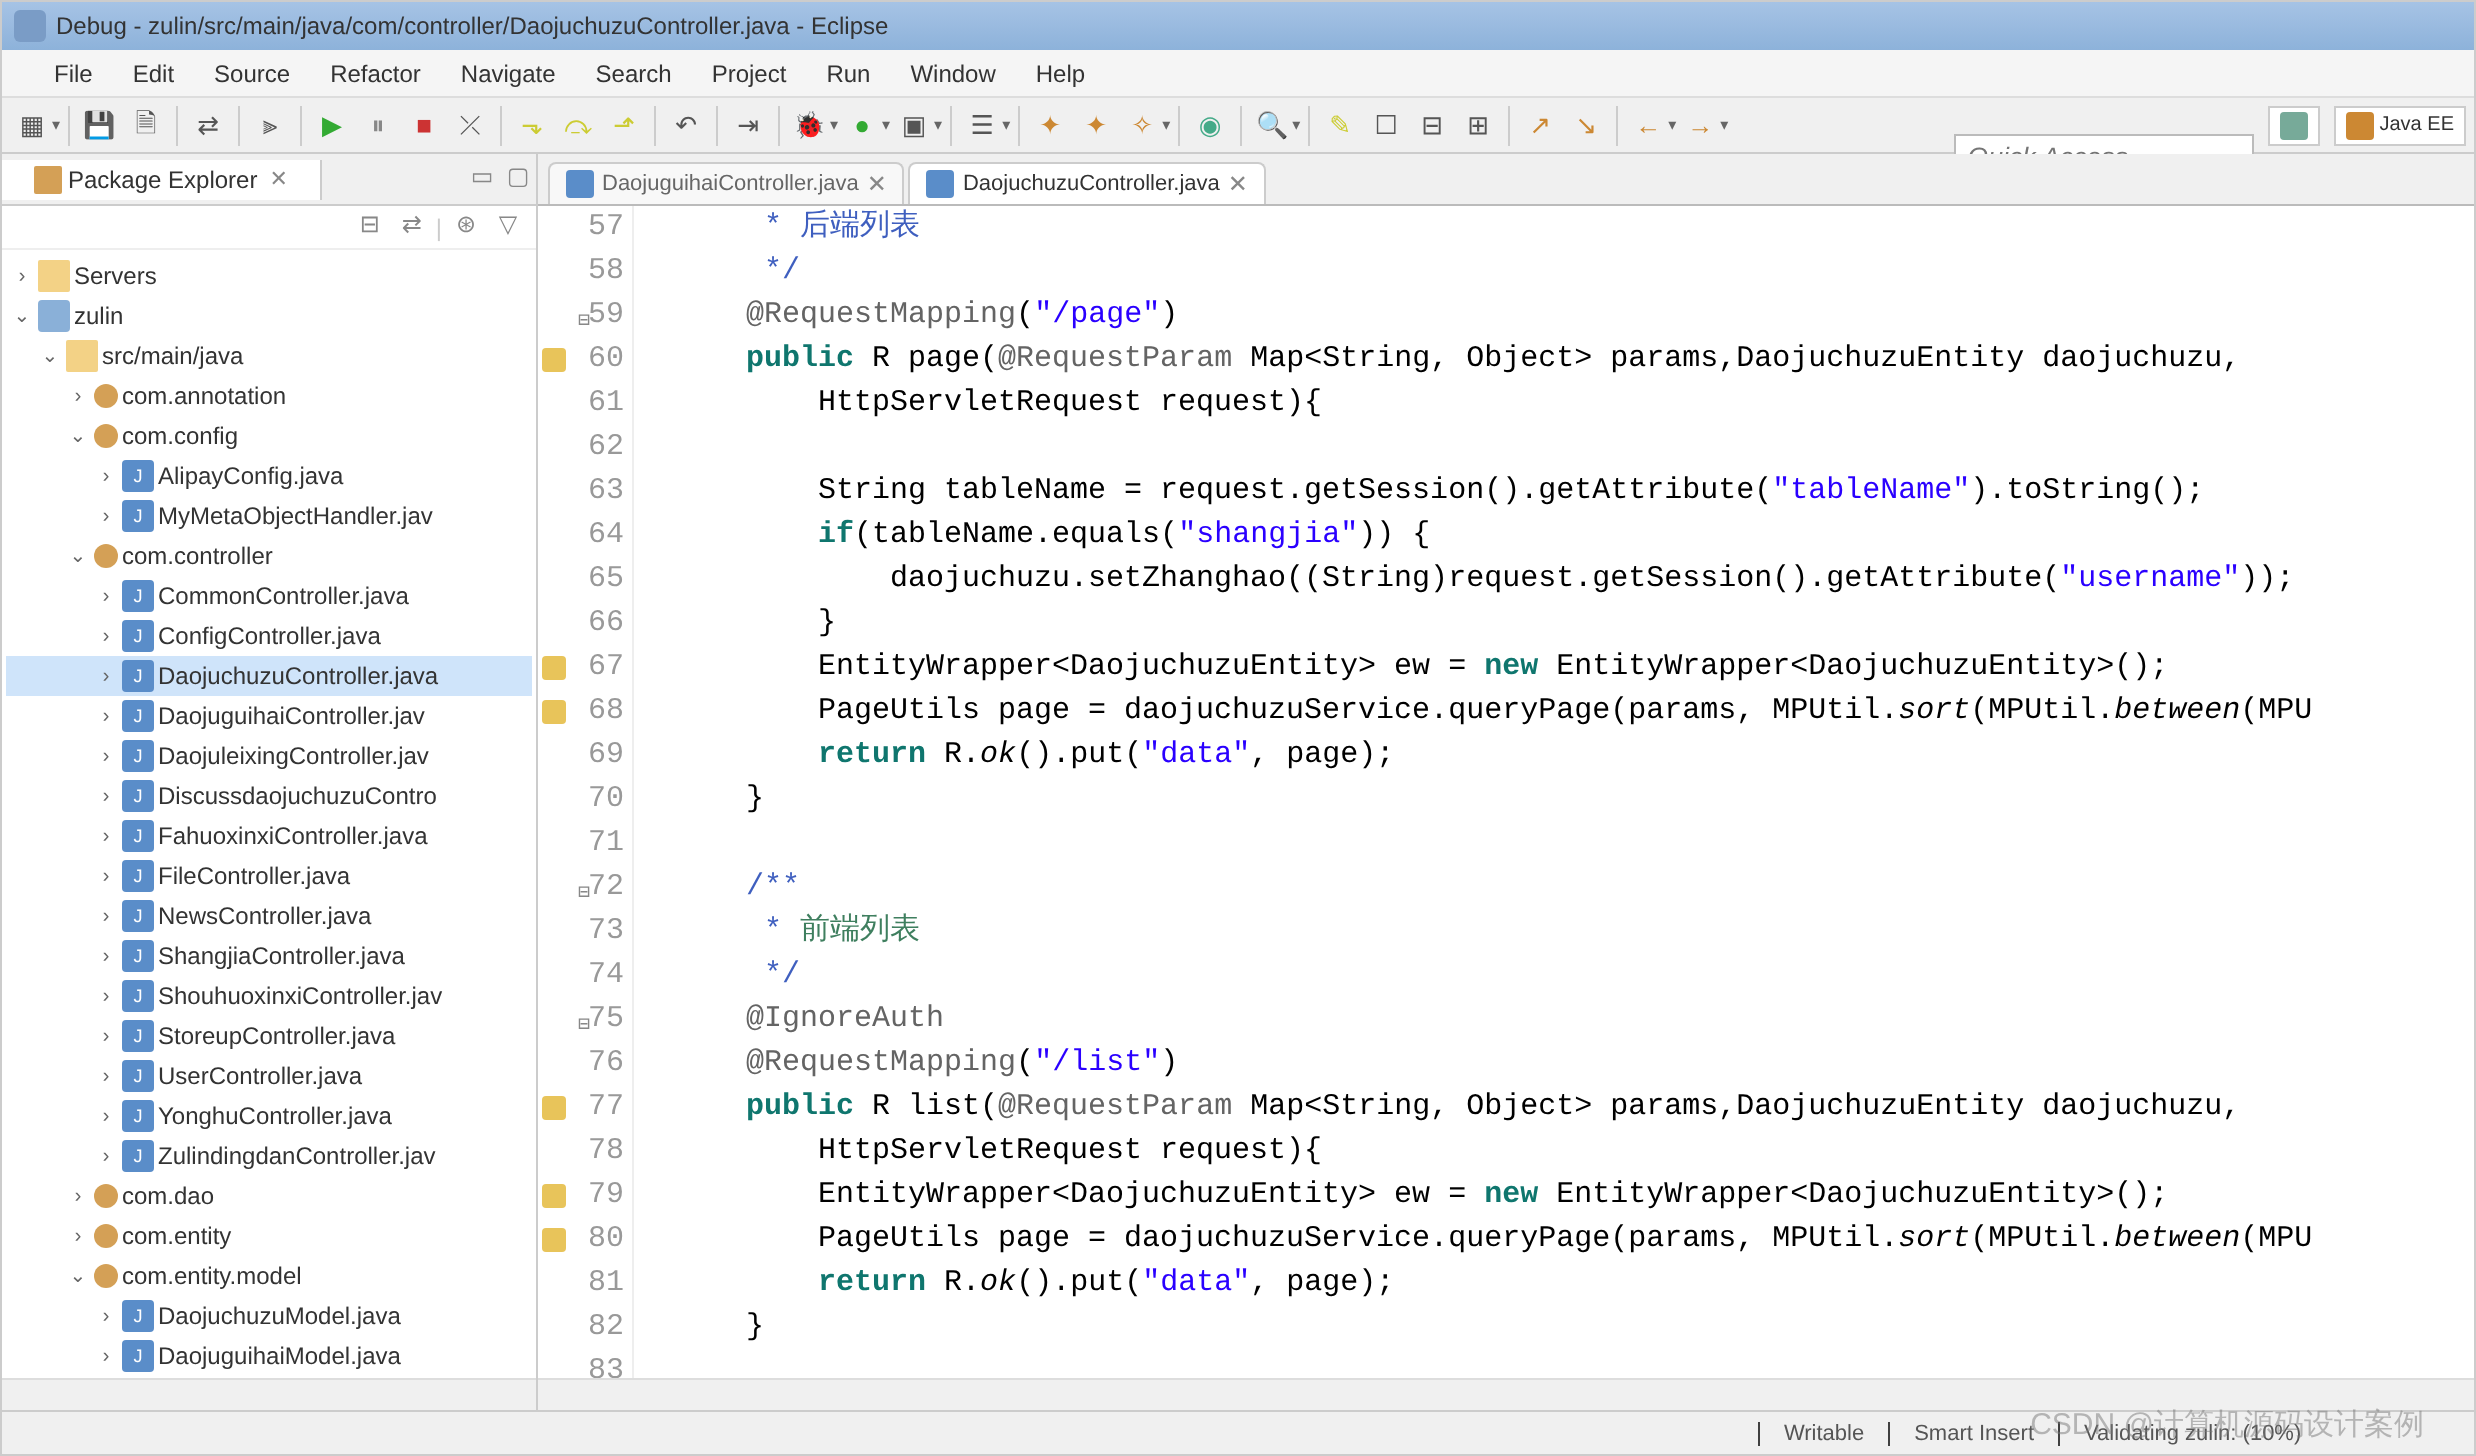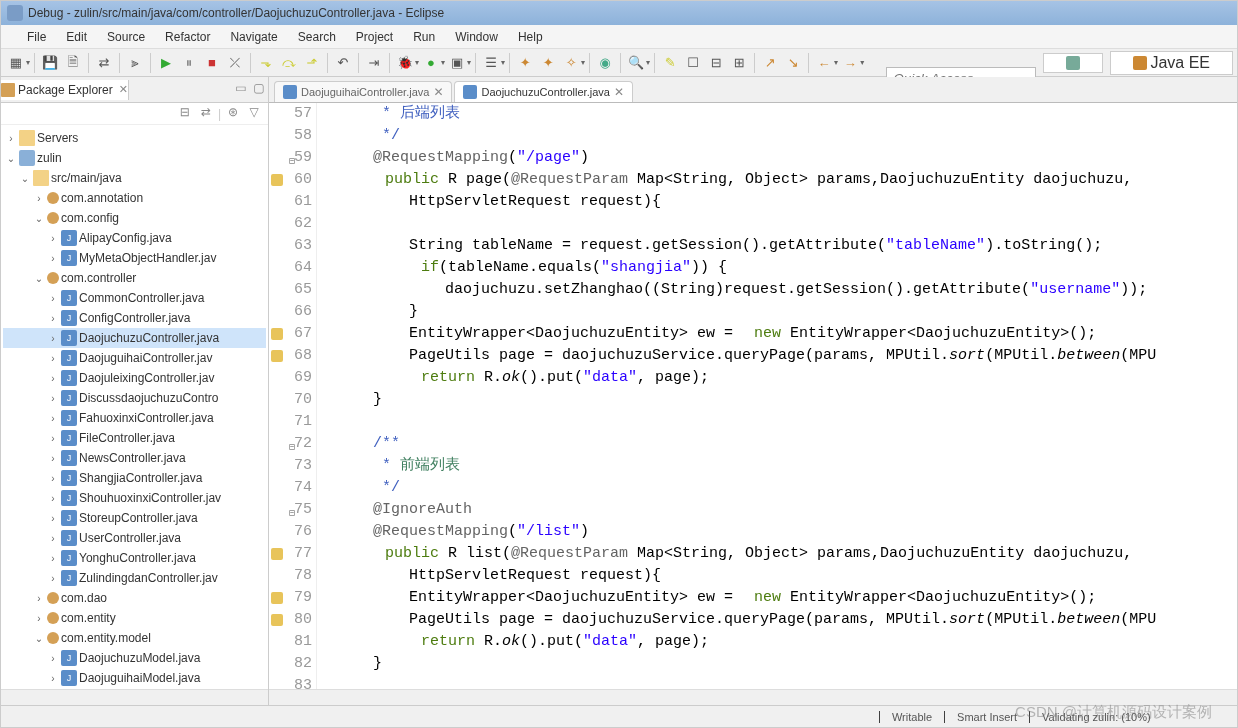--- a/index.html
+++ b/index.html
@@ -11,28 +11,28 @@
     .titlebar-icon { width: 16px; height: 16px; background: #7a9cc6; border-radius: 3px; margin-right: 5px; }
     
     .menubar { height: 24px; background: #f5f5f5; display: flex; align-items: center; padding-left: 16px; border-bottom: 1px solid #ddd; }
     .menubar span { padding: 3px 10px; cursor: pointer; }
     
     .toolbar { height: 28px; background: #f0f0f0; display: flex; align-items: center; padding: 2px 4px; border-bottom: 1px solid #ccc; gap: 1px; }
     .tb-btn { width: 22px; height: 22px; display: inline-flex; align-items: center; justify-content: center; cursor: pointer; border-radius: 2px; font-size: 13px; color: #555; }
     .tb-sep { width: 1px; height: 20px; background: #ccc; margin: 0 3px; }
     .tb-dd { font-size: 8px; color: #666; margin-left: -2px; }
     .quick-access { margin-left: auto; border: 1px solid #bbb; padding: 3px 6px; width: 150px; background: #fff; color: #888; font-style: italic; margin-top: 32px; }
-    .persp { margin-left: 6px; padding: 2px 22px; border: 1px solid #ccc; background: #fff; display: flex; align-items: center; gap: 3px; font-size: 16px; }
+    .persp { margin-left: 6px; padding: 2px 5px; border: 1px solid #ccc; background: #fff; display: flex; align-items: center; gap: 3px; font-size: 10px; }
     .persp-icon { width:14px; height:14px; background:#7a9; border-radius:2px; }
     
     .body { flex: 1; display: flex; overflow: hidden; }
     
     .left-panel { width: 268px; border-right: 1px solid #ccc; display: flex; flex-direction: column; background: #fff; }
     .view-tab { height: 26px; display: flex; align-items: center; border-bottom: 1px solid #ccc; background: #f0f0f0; }
-    .view-tab-active { background: #fff; padding: 3px 0; border-right: 1px solid #ccc; display: flex; align-items: center; gap: 3px; }
+    .view-tab-active { background: #fff; padding: 3px 16px; border-right: 1px solid #ccc; display: flex; align-items: center; gap: 3px; }
     .view-tab-icon { width: 14px; height: 14px; background: #d4a056; border-radius: 1px; }
     .view-tab-close { font-size: 11px; color: #888; margin-left: 3px; cursor: pointer; }
     .view-toolbar { height: 22px; display: flex; align-items: center; justify-content: flex-end; gap: 3px; padding: 0 5px; border-bottom: 1px solid #eee;}
     .view-tb-btn { width:18px; height:18px; cursor:pointer; font-size:12px; color:#888; text-align:center; }
 
     .tree { flex: 1; overflow: auto; padding: 3px 2px; font-size: 12px; }
     .tree-node { display: flex; align-items: center; height: 20px; padding-left: 2px; white-space: nowrap; cursor: default; }
     .tree-node.selected { background: #cfe4fa; }
     .tw { width: 12px; text-align: center; color: #666; font-size: 10px; cursor: pointer; display: inline-block;}
     .ti { width: 16px; height: 16px; margin: 0 2px; display:inline-flex; align-items:center; justify-content:center; font-size:11px; }
@@ -50,21 +50,21 @@
     .editor-tab .cl { color: #888; cursor: pointer; font-size: 12px; }
     
     .code-area { flex: 1; display: flex; overflow: hidden; font-family: Consolas, "Courier New", monospace; font-size: 15px; line-height: 22px; }
     .gutter { width: 48px; background: #fff; border-right: 1px solid #eee; text-align: right; color: #999; padding-right: 4px; position: relative; }
     .gutter .ln { height: 22px; position: relative;}
     .gutter .marker { position:absolute; left:2px; width:12px; height:12px; top:5px; border-radius:2px; }
     .marker.bp { background:#e8c45a; }
     .marker.fold { color:#888; font-size:10px; left:14px; top:4px; background:none; }
     .code { flex: 1; overflow: auto; white-space: pre; padding-left: 20px; color: #000; }
     .code .line { height: 22px; }
-    .kw { color: #4d7c0f; font-weight: normal; margin-left: 12px; }
+    .kw { color: #0f766e; font-weight: bold; }
     .str { color: #2a00ff; }
     .cmt { color: #3f5fbf; }
     .cmt2 { color: #3f7f5f; }
     .ann { color: #646464; }
     .it { font-style: italic; }
     
     .statusbar { height: 22px; background: #f0f0f0; border-top: 1px solid #ccc; display: flex; align-items: center; font-size: 11px; color: #555; padding: 0 8px; }
     .statusbar .sec { padding: 0 12px; border-left: 1px solid #404040; }
     .watermark { position: absolute; right: 26px; bottom: 6px; font-size: 15px; color: rgba(120,120,120,0.5); font-family: sans-serif; pointer-events: none;}
     .scrollbar-bottom { height:16px; background:#f0f0f0; border-top:1px solid #ddd; }

